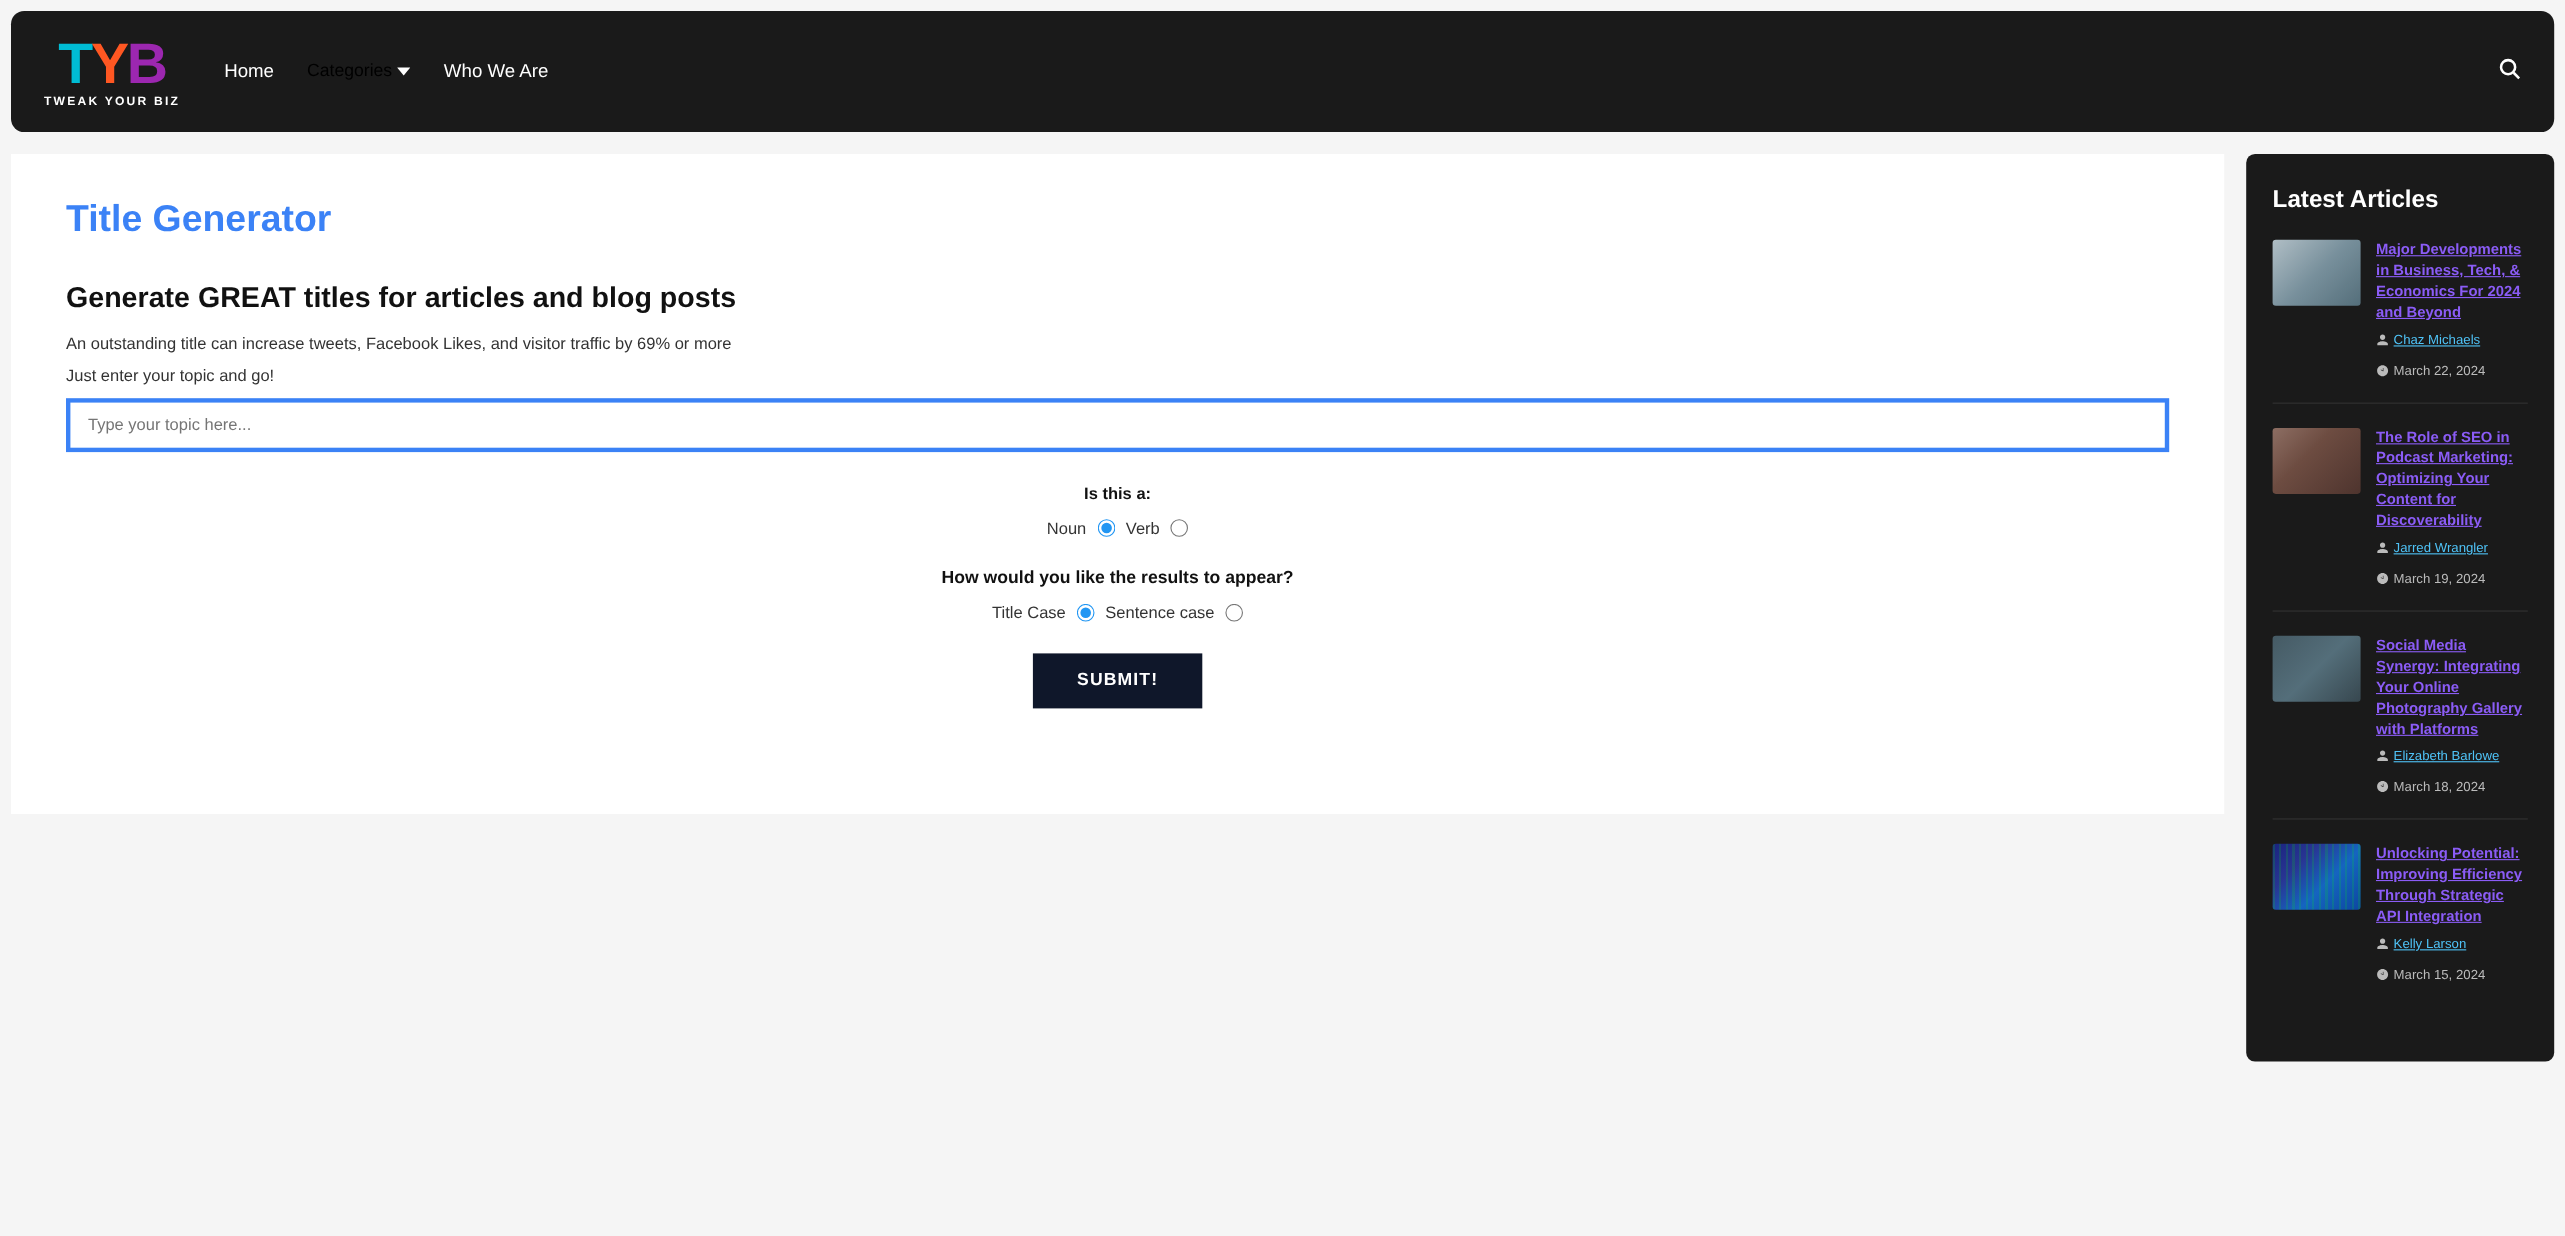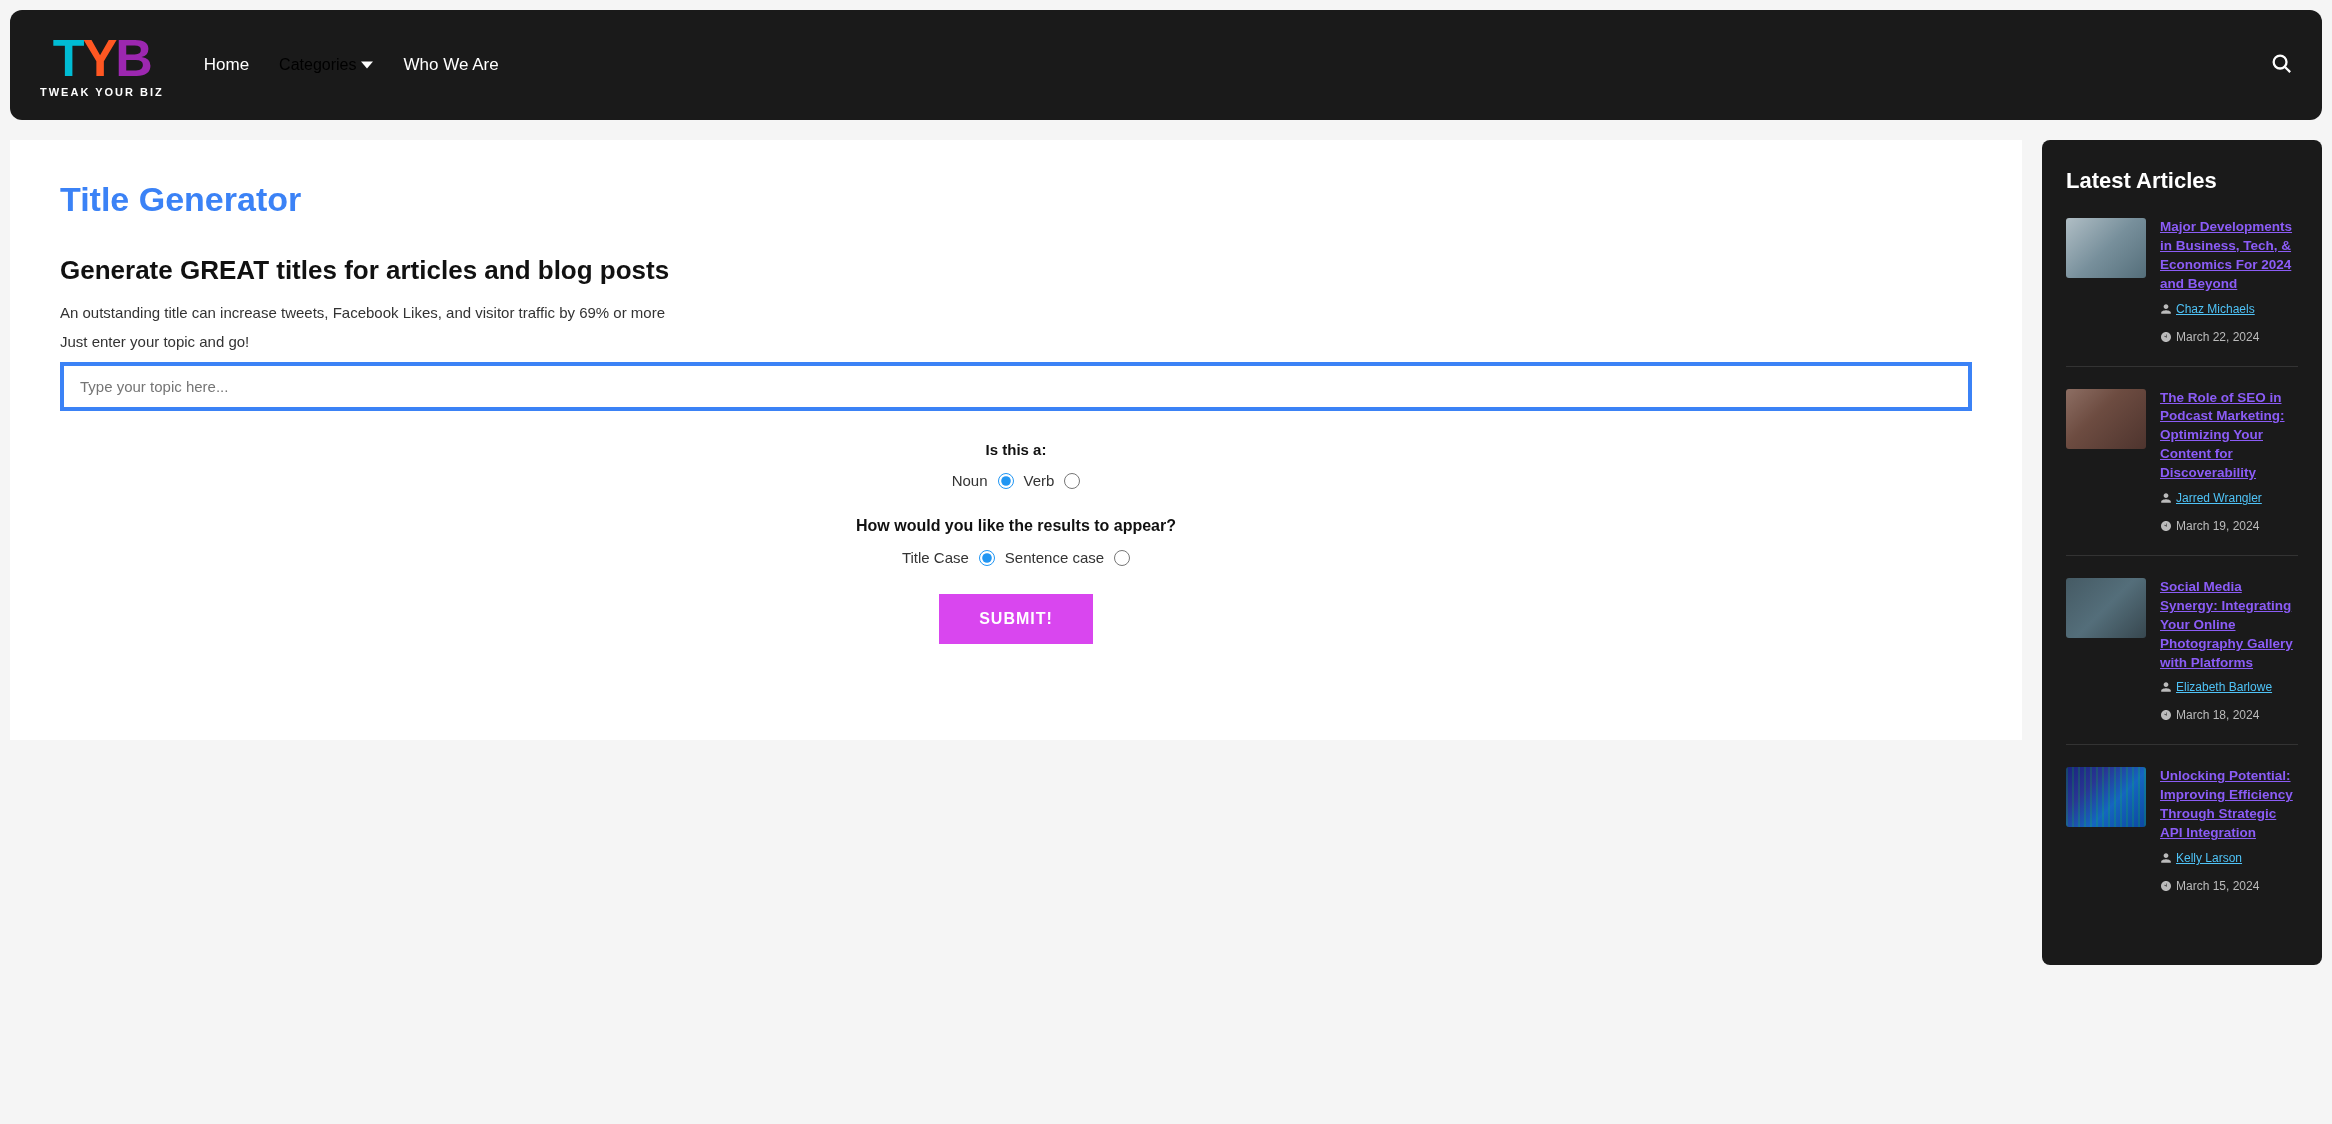--- a/index.html
+++ b/index.html
@@ -115,38 +115,38 @@
     .label-row {
       text-align: center;
       font-size: 15px;
       font-weight: 700;
       margin-bottom: 14px;
       color: #111;
     }
     .radio-row {
       display: flex;
       justify-content: center;
-      align-items: center;
+      align-items: flex-start;
       gap: 10px;
       margin-bottom: 28px;
       font-size: 15px;
       color: #333;
     }
     .radio-row input[type=radio] { accent-color: #2196f3; width: 16px; height: 16px; }
     .bold-label-row {
       text-align: center;
       font-size: 16px;
       font-weight: 700;
       margin-bottom: 14px;
       color: #111;
     }
     .submit-btn {
       display: block;
       margin: 0 auto;
-      background: #d946ef;
+      background: #0f172a;
       color: #fff;
       border: none;
       padding: 16px 40px;
       font-size: 16px;
       font-weight: 700;
       letter-spacing: 1px;
       cursor: pointer;
       text-transform: uppercase;
     }
 

